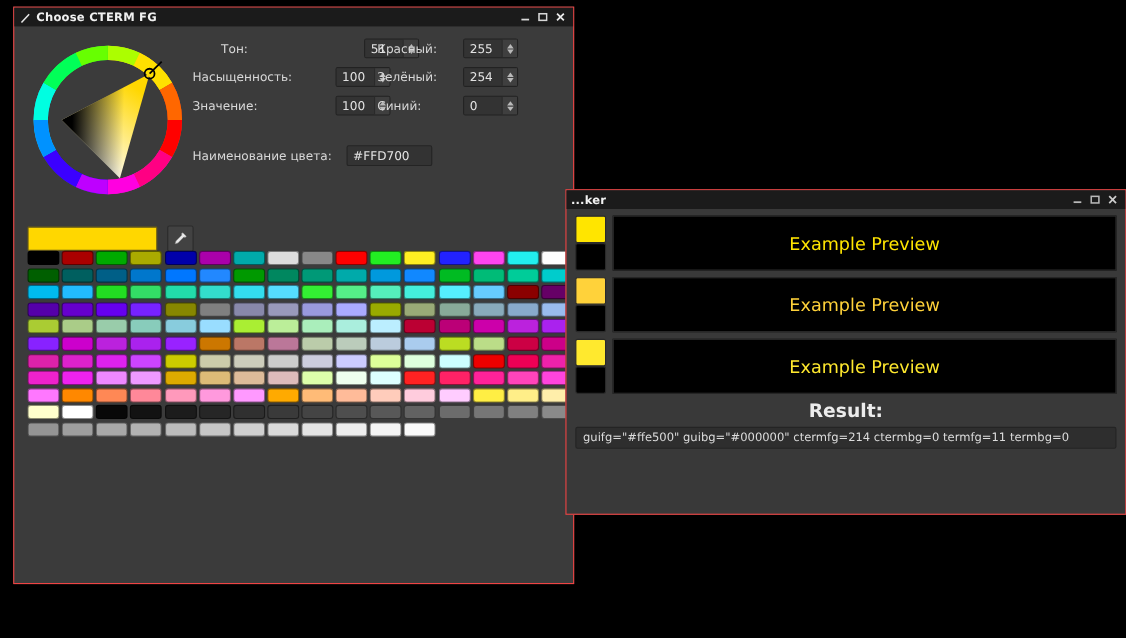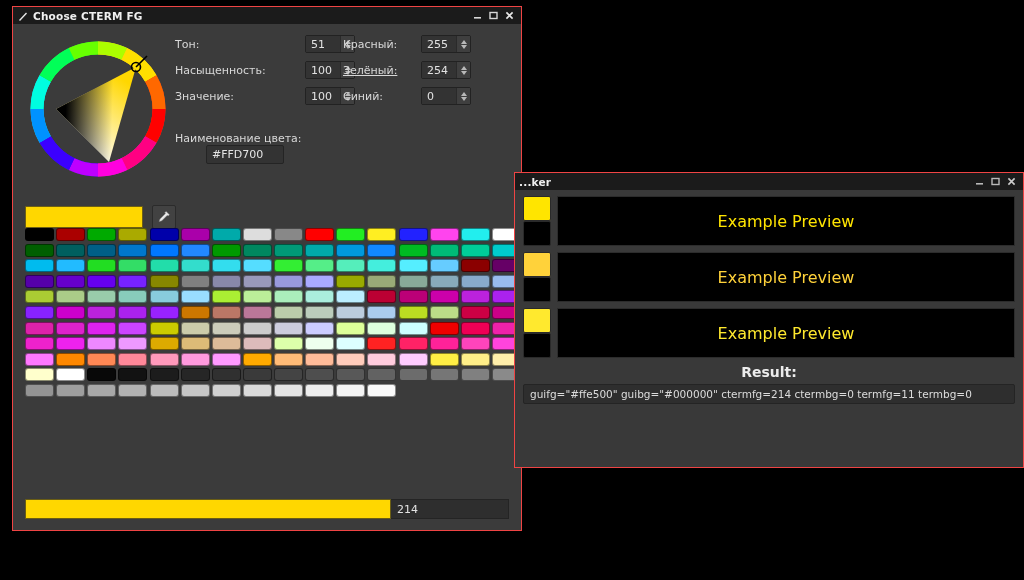--- a/index.html
+++ b/index.html
@@ -99,21 +99,21 @@
   .pv-row{display:flex;align-items:stretch;margin-bottom:6px;height:50px;}
   .pv-btns{flex:0 0 28px;display:flex;flex-direction:column;margin-right:6px;}
   .pv-fg,.pv-bg{
     width:28px;height:25px;box-sizing:border-box;border:1px solid #2a2a2a;border-radius:2px;
   }
   .pv-area{
     flex:1 1 auto;background:#000;border:1px solid #2c2c2c;box-sizing:border-box;
     display:flex;align-items:center;justify-content:center;
     font-size:16px;
   }
-  .res-label{text-align:center;font-size:14px;font-weight:bold;color:#ececec;margin:4px 0 4px;}
+  .res-label{text-align:center;font-size:17px;font-weight:bold;color:#ececec;margin:4px 0 4px;}
   .res-field{
     height:20px;background:#2e2e2e;border:1px solid #242424;border-radius:2px;
     display:flex;align-items:center;padding:0 6px;box-sizing:border-box;
     font-size:10.5px;color:#dcdcdc;white-space:nowrap;overflow:hidden;
   }
   .parse-btn{
     margin-top:6px;height:19px;background:linear-gradient(#4a4a4a,#3e3e3e);
     border:1px solid #2b2b2b;border-radius:2px;display:flex;align-items:center;
     justify-content:center;font-size:11px;color:#ececec;
   }
@@ -195,21 +195,21 @@
           <polygon points="113,33 33,75 86,128" fill="url(#triG)"></polygon>
           <polygon points="113,33 33,75 86,128" fill="url(#triD)"></polygon>
 
           <line x1="113" y1="33" x2="124" y2="22" stroke="#000" stroke-width="1.6"></line>
           <circle cx="113" cy="33" r="4.5" fill="none" stroke="#000" stroke-width="1.6"></circle>
         </g>
       </svg>
     </div>
 
     <div class="field-row" style="left:162px;top:11px;">
-      <span class="field-label" style="width:130px;">Тон:</span>
+      <span class="field-label" style="width:130px;margin-left:26px;">Тон:</span>
       <span class="spin">
         <span class="val">51</span>
         <span class="arrows">
             <i class="arr up"></i>
             <i class="arr dn"></i>
           </span>
       </span>
     </div>
     <div class="field-row" style="left:162px;top:37px;">
       <span class="field-label" style="width:130px;">Насыщенность:</span>
@@ -236,41 +236,41 @@
       <span class="field-label" style="width:78px;">Красный:</span>
       <span class="spin">
         <span class="val">255</span>
         <span class="arrows">
             <i class="arr up"></i>
             <i class="arr dn"></i>
           </span>
       </span>
     </div>
     <div class="field-row" style="left:330px;top:37px;">
-      <span class="field-label" style="width:78px;text-decoration:underline;">Зелёный:</span>
+      <span class="field-label" style="width:78px;">Зелёный:</span>
       <span class="spin">
         <span class="val">254</span>
         <span class="arrows">
             <i class="arr up"></i>
             <i class="arr dn"></i>
           </span>
       </span>
     </div>
     <div class="field-row" style="left:330px;top:63px;">
       <span class="field-label" style="width:78px;">Синий:</span>
       <span class="spin">
         <span class="val">0</span>
         <span class="arrows">
             <i class="arr up"></i>
             <i class="arr dn"></i>
           </span>
       </span>
     </div>
 
-    <div class="field-row" style="left:162px;top:108px;flex-direction:column;">
+    <div class="field-row" style="left:162px;top:108px;">
       <span class="field-label" style="width:140px;">Наименование цвета:</span>
       <span class="txtfield" style="width:78px;">#FFD700</span>
     </div>
 
     <div class="cur-bar"></div>
     <div class="pipette">
       <svg width="16" height="16" viewBox="0 0 16 16">
         <path d="M10.2 2.6 l3.2 3.2 -1.3 1.3 -0.8-0.8 -5.5 5.5 -2.6 0.8 0.8-2.6 5.5-5.5 -0.8-0.8 Z" fill="#e9e9e9" stroke="#8a8a8a" stroke-width="0.5"></path>
       </svg>
     </div>
@@ -465,24 +465,20 @@
           <div class="sw" style="background: linear-gradient(rgb(198, 198, 198), rgb(198, 198, 198)) rgb(198, 198, 198);"></div>
           <div class="sw" style="background: linear-gradient(rgb(208, 208, 208), rgb(208, 208, 208)) rgb(208, 208, 208);"></div>
           <div class="sw" style="background: linear-gradient(rgb(218, 218, 218), rgb(218, 218, 218)) rgb(218, 218, 218);"></div>
           <div class="sw" style="background: linear-gradient(rgb(228, 228, 228), rgb(228, 228, 228)) rgb(228, 228, 228);"></div>
           <div class="sw" style="background: linear-gradient(rgb(238, 238, 238), rgb(238, 238, 238)) rgb(238, 238, 238);"></div>
           <div class="sw" style="background: linear-gradient(rgb(244, 244, 244), rgb(244, 244, 244)) rgb(244, 244, 244);"></div>
           <div class="sw" style="background: linear-gradient(rgb(250, 250, 250), rgb(250, 250, 250)) rgb(250, 250, 250);"></div>
         </div>
       </div>
 
-    <div class="cur-sel-row">
-      <div class="cur-sel-swatch"></div>
-      <div class="cur-sel-num">214</div>
-    </div>
 
 
   </div>
 </div>
 
 <div class="window" id="picker">
   <div class="titlebar">
     <span class="tb-title">...ker</span>
     <span class="tb-spacer"></span>
     <span class="tb-btns">

